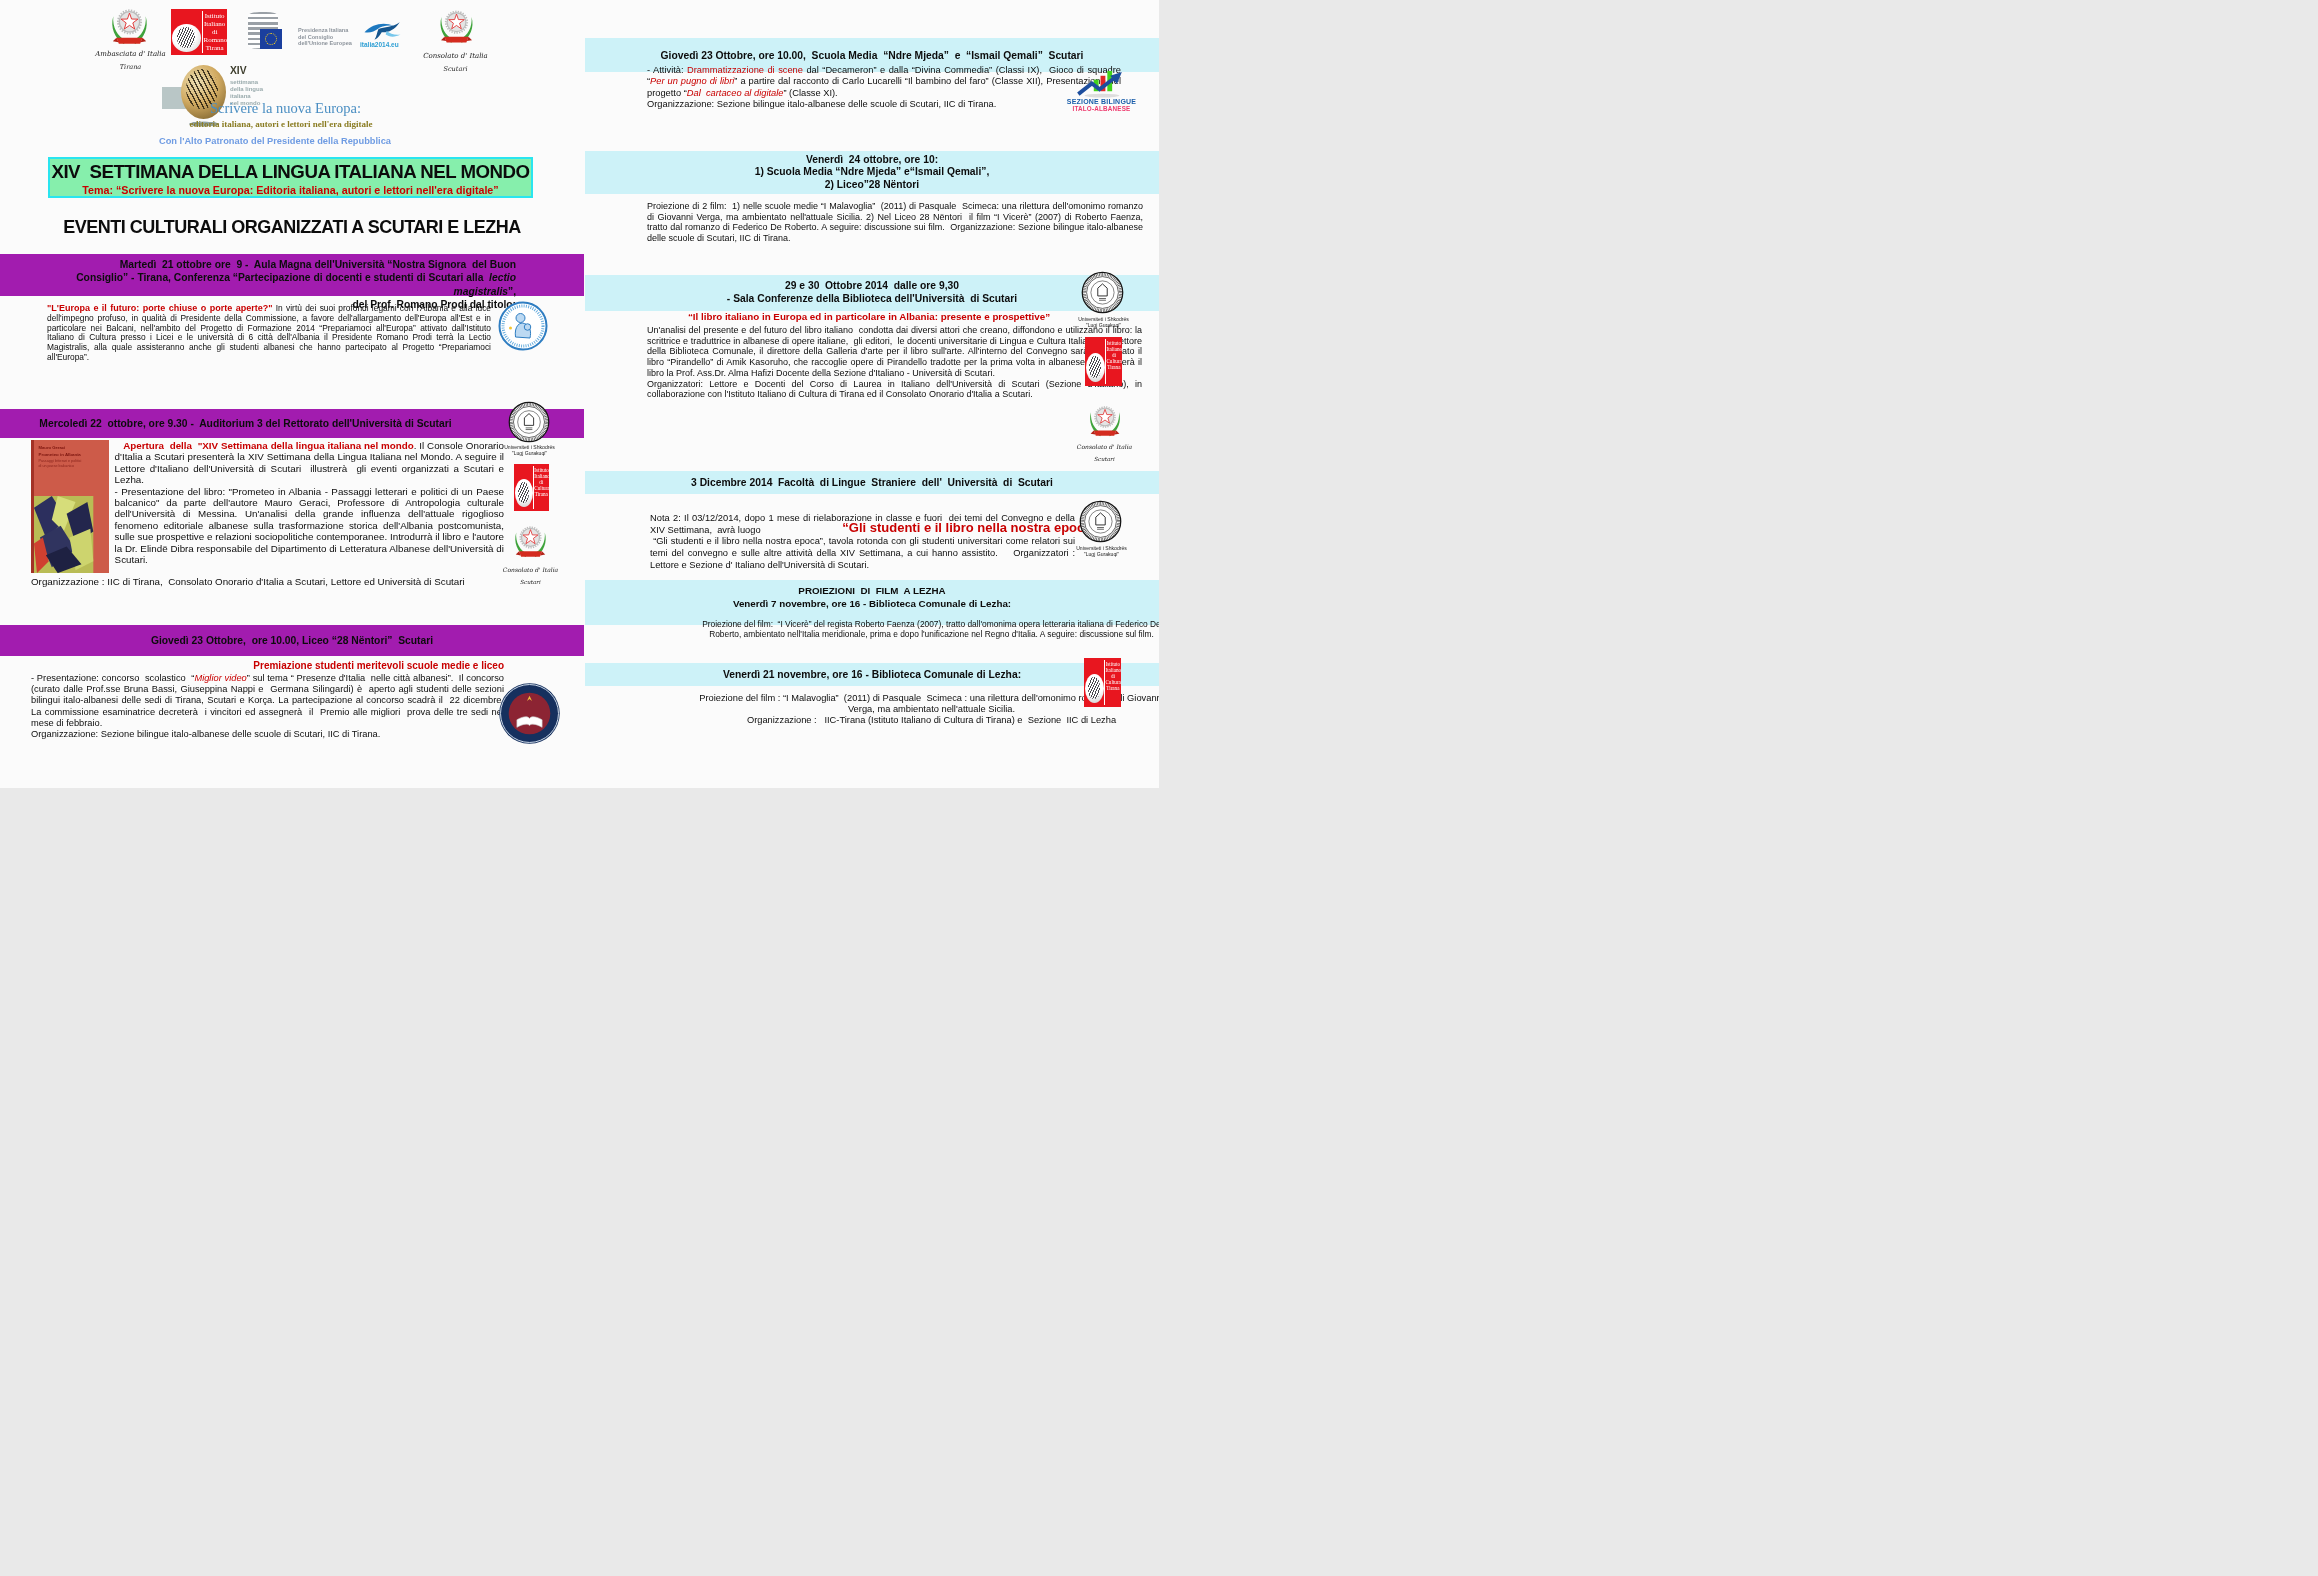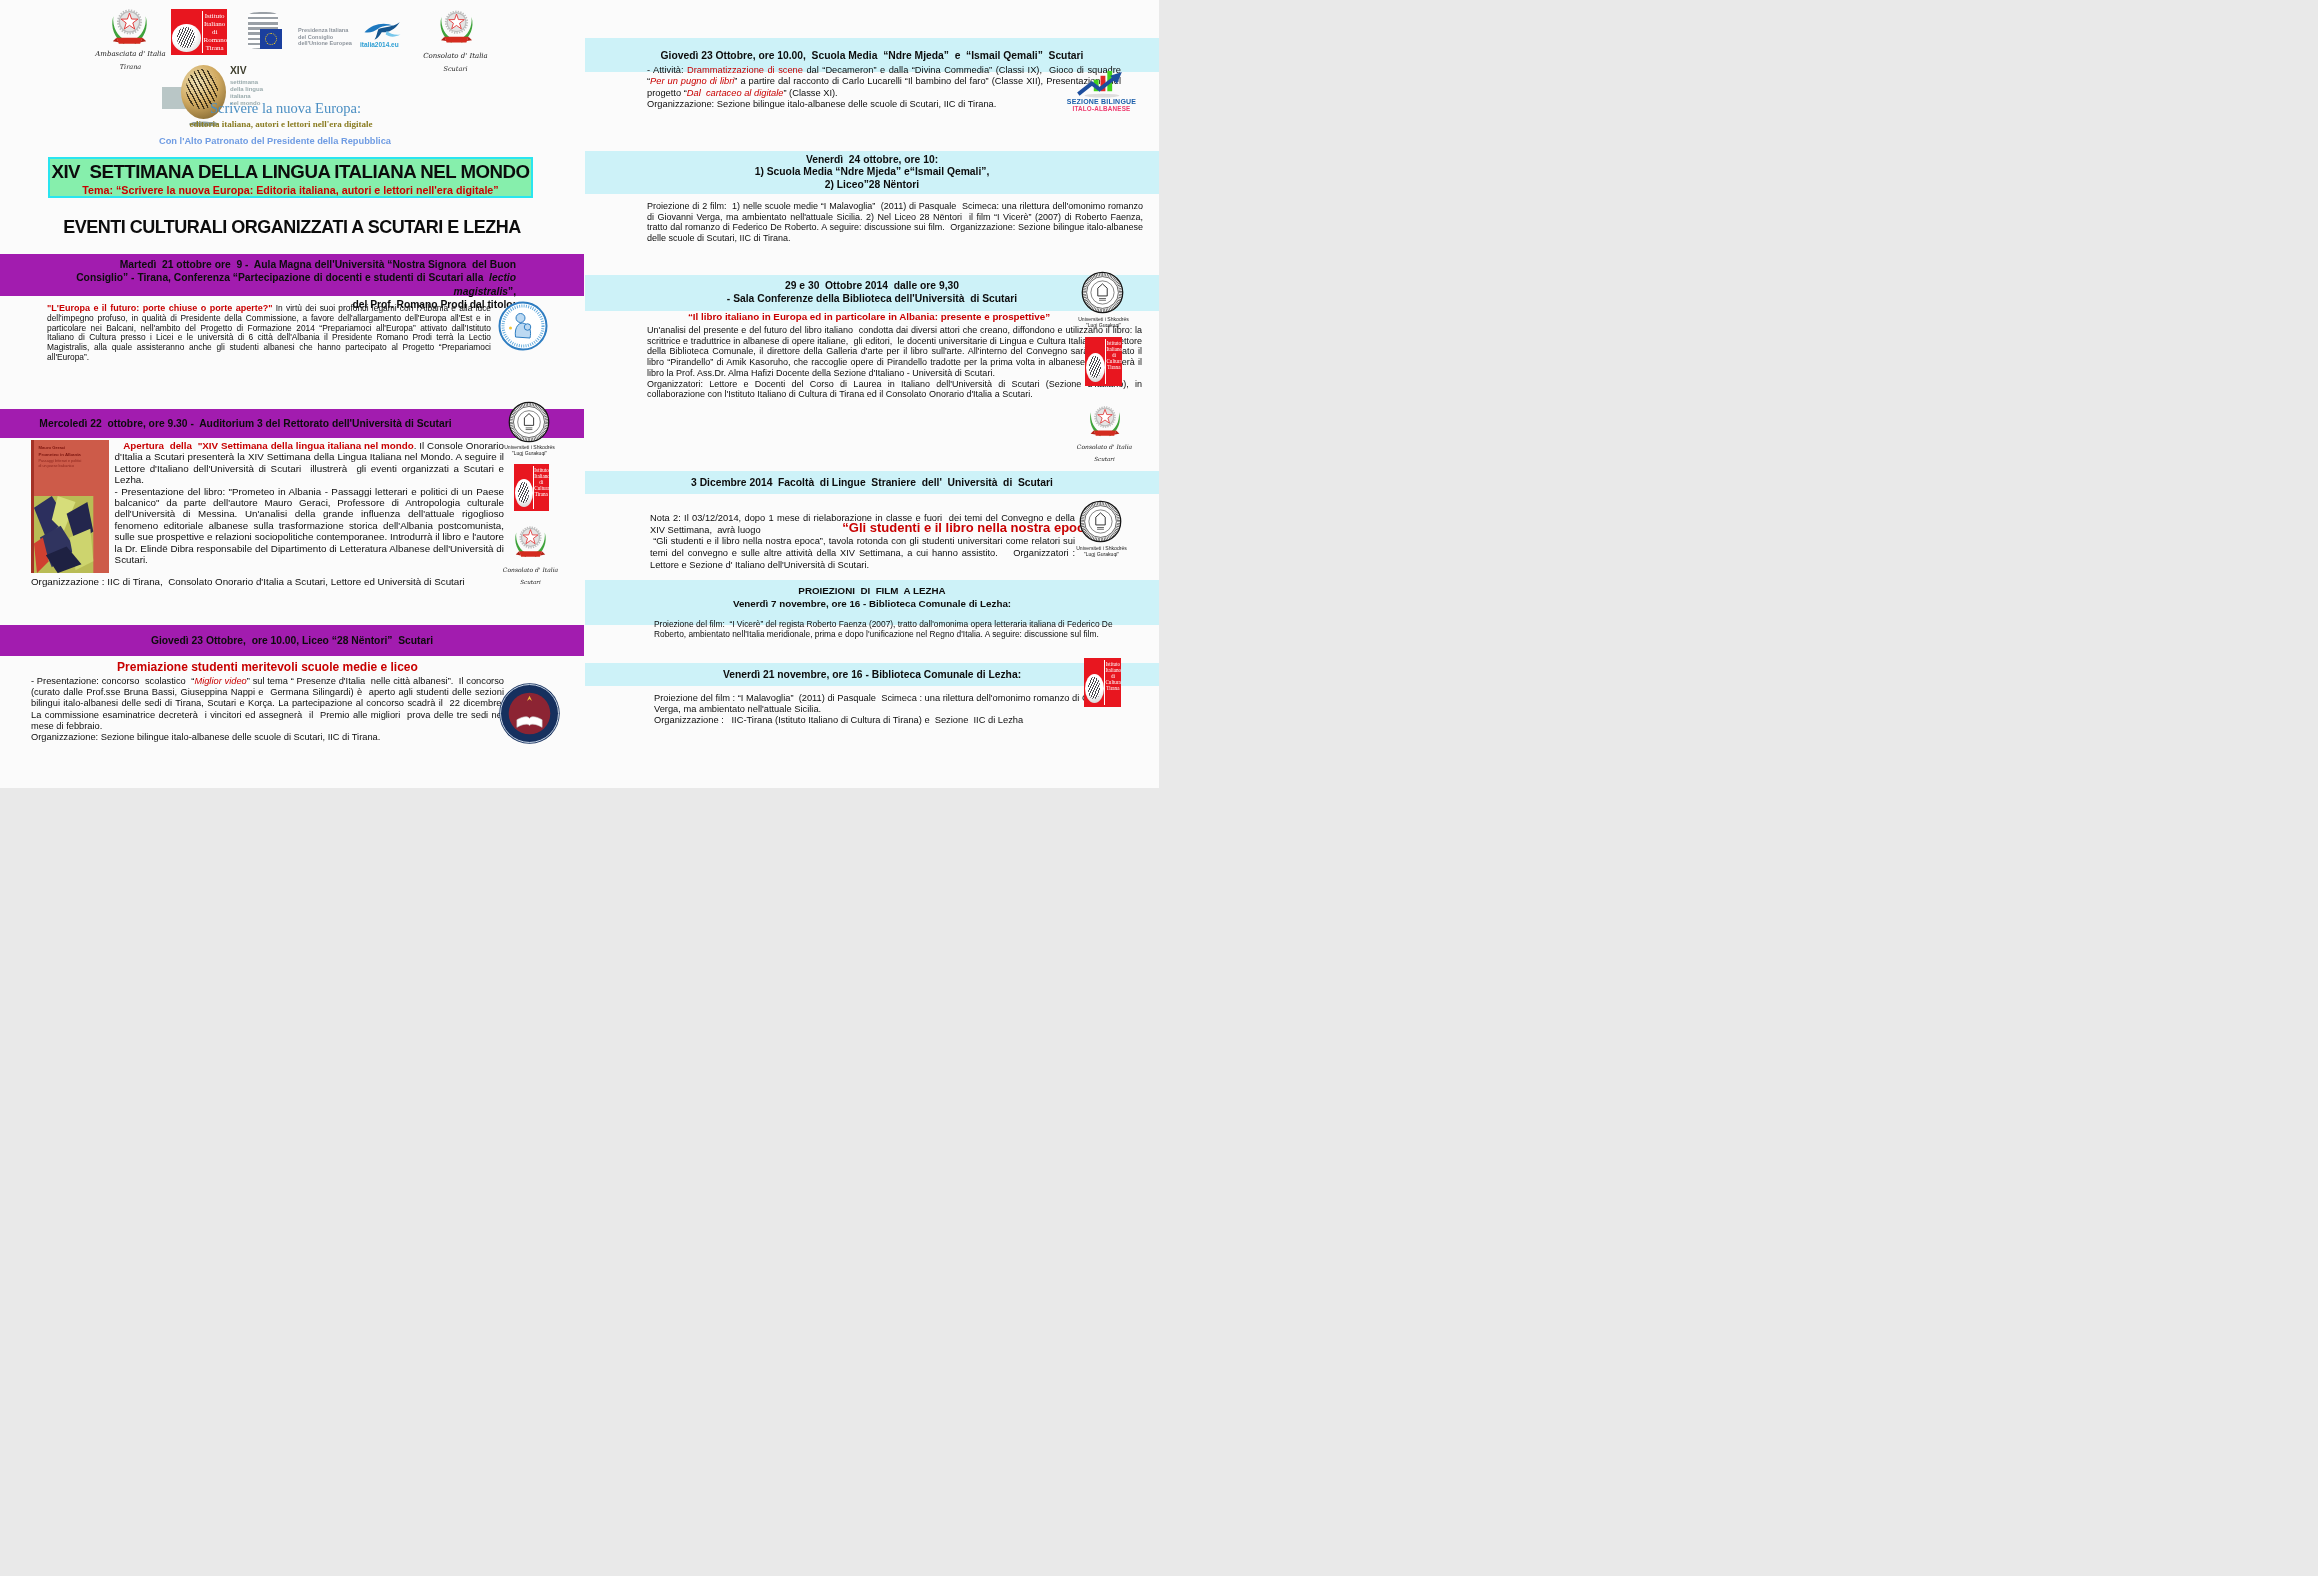--- a/index.html
+++ b/index.html
@@ -7,21 +7,21 @@
   #page{position:relative;width:1159px;height:788px;background:#fbfbfb;overflow:hidden;
         font-family:"Liberation Sans",sans-serif;color:#111;}
   .abs{position:absolute;}
   [data-bind]{white-space:pre-wrap;}
   .banner{position:absolute;left:0;width:584px;background:#a21caf;color:#0c0c0c;
           font-weight:bold;text-align:right;}
   .banner-r{position:absolute;left:585px;width:574px;background:#cdf2f8;color:#0c0c0c;
           font-weight:bold;text-align:center;}
   .vcenter{display:flex;align-items:center;justify-content:center;}
   .jtext{text-align:justify;color:#0d0d0d;}
-  .ctext{text-align:left;color:#0d0d0d;}
+  .ctext{text-align:center;color:#0d0d0d;margin-left:44px;}
   .red{color:#c80000;}
   .redbold{color:#c80000;font-weight:bold;}
   .redital{color:#c80000;font-style:italic;}
   .ital{font-style:italic;}
   .script{font-family:"DejaVu Serif",serif;font-style:italic;color:#1c1c1c;text-align:center;}
   .serif{font-family:"Liberation Serif",serif;}
   .seal-cap{font-size:5.1px;line-height:6.3px;text-align:center;color:#222;}
   
   .iic{position:absolute;background:#e8161f;}
   .iic-globe{position:absolute;left:2%;bottom:8%;width:52%;height:60%;border-radius:50%;
@@ -206,21 +206,21 @@
     <div class="jtext" style="font-size:9.8px;line-height:11.4px"><span class="redbold" data-bind="left.event_apertura.lead_red">   Apertura  della  "XIV Settimana della lingua italiana nel mondo</span><span data-bind="left.event_apertura.body">. Il Console Onorario d'Italia a Scutari presenterà la XIV Settimana della Lingua Italiana nel Mondo. A seguire il Lettore d'Italiano dell'Università di Scutari  illustrerà  gli eventi organizzati a Scutari e Lezha.
 - Presentazione del libro: "Prometeo in Albania - Passaggi letterari e politici di un Paese balcanico" da parte dell'autore Mauro Geraci, Professore di Antropologia culturale dell'Università di Messina. Un'analisi della grande influenza dell'attuale rigoglioso fenomeno editoriale albanese sulla trasformazione storica dell'Albania postcomunista, sulle sue prospettive e relazioni sociopolitiche contemporanee. Introdurrà il libro e l'autore la Dr. Elindë Dibra responsabile del Dipartimento di Letteratura Albanese dell'Università di Scutari.</span></div>
     <div class="jtext" style="clear:left;font-size:9.8px;line-height:11.4px" data-bind="left.event_apertura.org">Organizzazione : IIC di Tirana,  Consolato Onorario d'Italia a Scutari, Lettore ed Università di Scutari</div>
   </div>
 
   <div class="banner vcenter" style="top:625px;height:31px;font-size:10.3px">
       <span data-bind="left.banner_giovedi_liceo">Giovedì 23 Ottobre,  ore 10.00, Liceo “28 Nëntori”  Scutari</span>
     </div>
 
   <div class="abs" style="left:31px;top:660px;width:473px">
-    <div class="redbold" style="text-align:center;font-size:12px" data-bind="left.event_premiazione.heading_red">Premiazione studenti meritevoli scuole medie e liceo</div>
+    <div class="redbold" style="text-align:right;font-size:10px" data-bind="left.event_premiazione.heading_red">Premiazione studenti meritevoli scuole medie e liceo</div>
     <div class="jtext" style="font-size:9.3px;line-height:11.2px;margin-top:1.9px"><span data-bind="left.event_premiazione.seg1">- Presentazione: concorso  scolastico  “</span><span class="redital" data-bind="left.event_premiazione.seg2_red_italic">Miglior video</span><span data-bind="left.event_premiazione.seg3">” sul tema “ Presenze d'Italia  nelle città albanesi”.  Il concorso (curato dalle Prof.sse Bruna Bassi, Giuseppina Nappi e  Germana Silingardi) è  aperto agli studenti delle sezioni bilingui italo-albanesi delle sedi di Tirana, Scutari e Korça. La partecipazione al concorso scadrà il  22 dicembre.  La commissione esaminatrice decreterà  i vincitori ed assegnerà  il  Premio alle migliori  prova delle tre sedi nel mese di febbraio.
 Organizzazione: Sezione bilingue italo-albanese delle scuole di Scutari, IIC di Tirana.</span></div>
   </div>
   <svg class="abs" style="left:498px;top:682px;width:63px;height:63px" viewBox="0 0 134 134" width="63" height="63">
       <use href="#sym-school"></use>
     </svg>
 
   <div class="banner-r vcenter" style="top:38px;height:34px;font-size:10.3px">
       <span data-bind="right.banner_giovedi_scuola">Giovedì 23 Ottobre, ore 10.00,  Scuola Media  “Ndre Mjeda”  e  “Ismail Qemali”  Scutari</span>
     </div>

